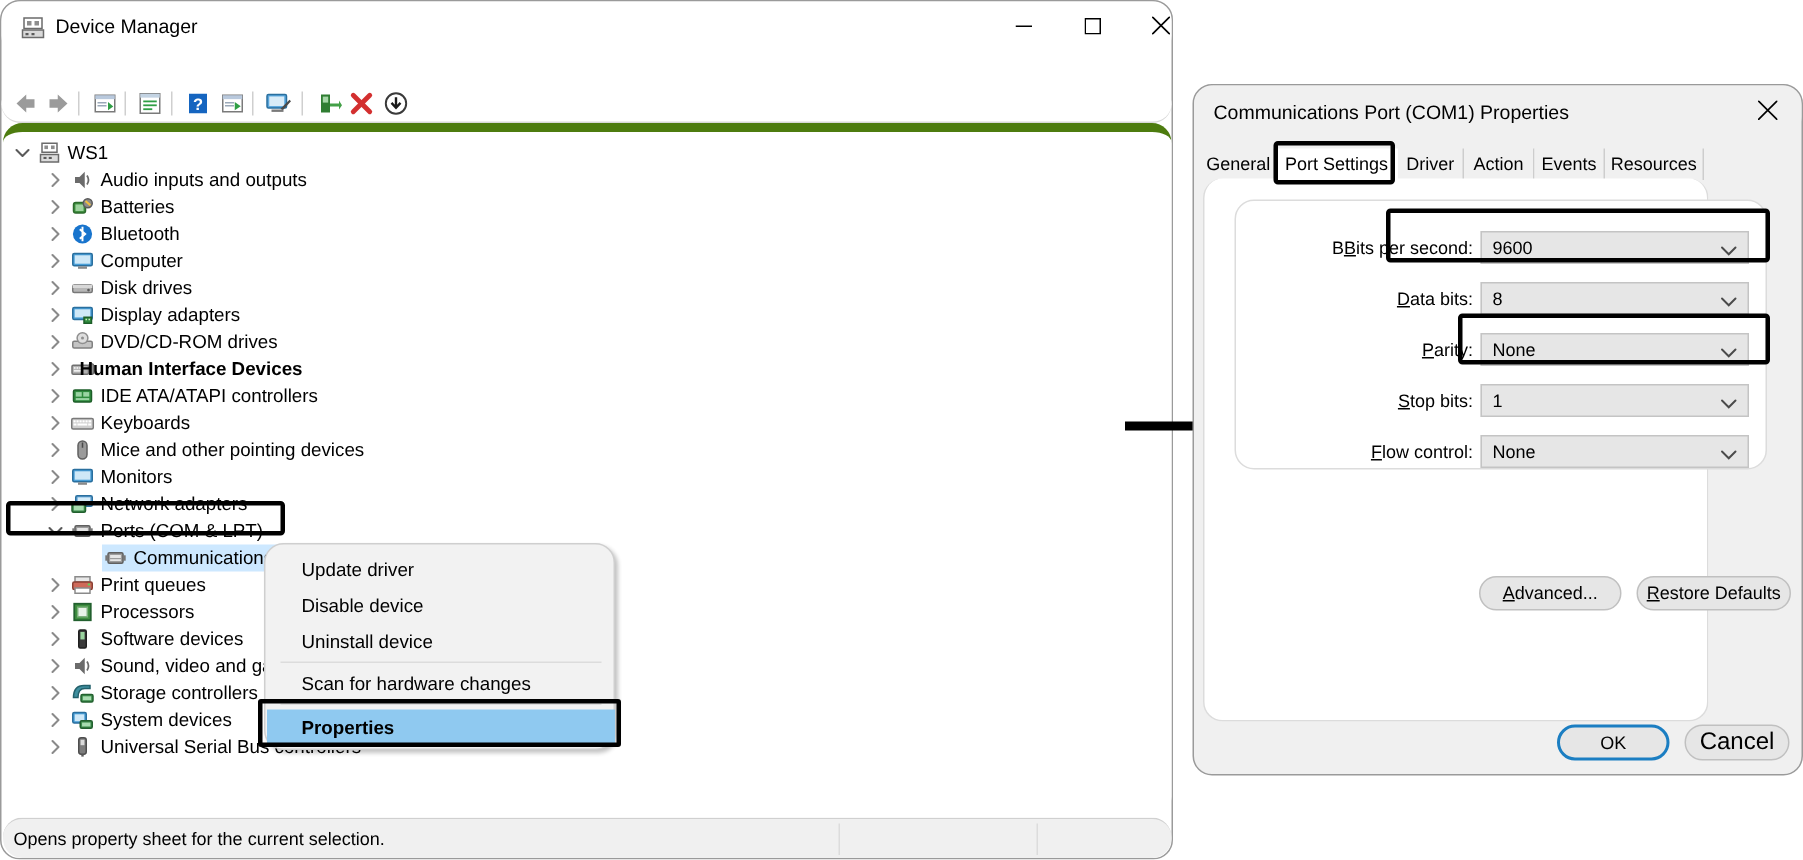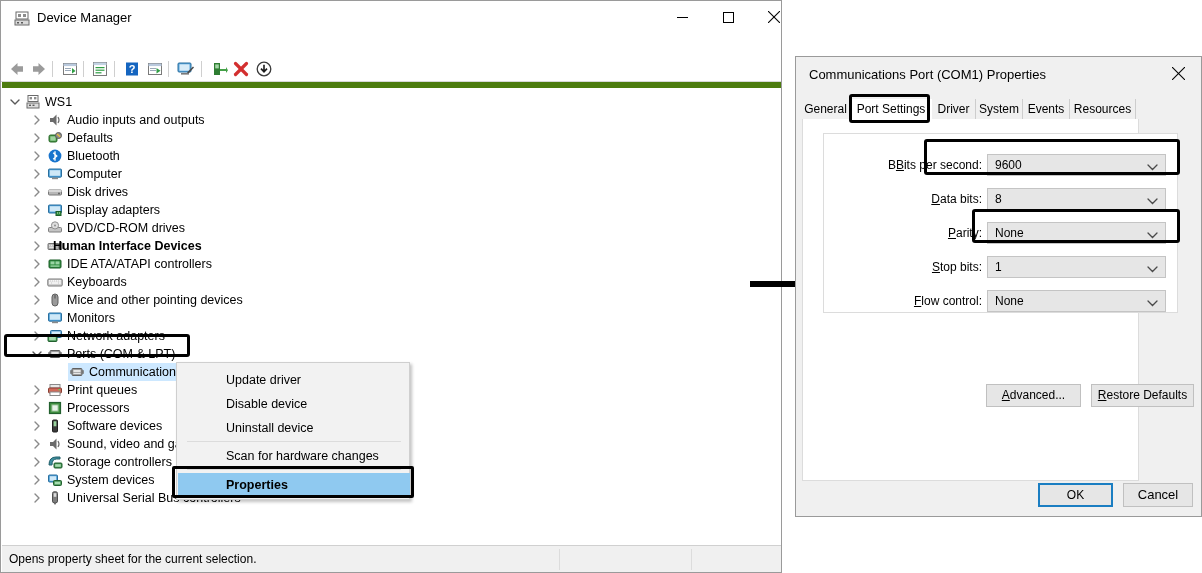--- a/index.html
+++ b/index.html
@@ -1,18 +1,18 @@
 <!DOCTYPE html>
 <html><head>
 <meta charset="utf-8">
 <style>
   html,body{margin:0;padding:0;background:#ffffff;}
   body{width:1202px;height:573px;position:relative;overflow:hidden;
        font-family:"Liberation Sans","DejaVu Sans",sans-serif;font-size:12px;color:#000;}
-  .abs{position:absolute;}
+  .abs{position:absolute;border-radius:13px;}
 
   
   #dm-window{left:0;top:0;width:782px;height:573px;background:#ffffff;
              border:1px solid #9a9a9a;box-sizing:border-box;}
   #dm-titlebar{left:0;top:0;width:100%;height:36px;background:#ffffff;}
   #dm-title-icon{left:12px;top:9px;width:18px;height:18px;}
   #dm-title-text{left:36px;top:9px;font-size:13px;color:#000;white-space:nowrap;}
   .wbtn{top:0;width:46px;height:32px;display:flex;align-items:center;justify-content:center;}
   #btn-min{left:658px;}
   #btn-max{left:704px;}
@@ -40,21 +40,21 @@
   
   #dm-status{left:1px;top:544px;width:779px;height:27px;background:#f0f0f0;
              border-top:1px solid #d0d0d0;box-sizing:border-box;}
   #dm-status-text{left:7px;top:6px;font-size:12px;color:#000;white-space:nowrap;}
   .sb-div{position:absolute;top:3px;width:1px;height:21px;background:#dcdcdc;}
 
   
   #ctxmenu{left:176px;top:362px;width:234px;height:138px;background:#f2f2f2;
            border:1px solid #cfcfcf;box-shadow:2px 2px 3px rgba(0,0,0,.24);box-sizing:border-box;}
   .ctx-item{position:absolute;left:1px;width:232px;height:24px;line-height:24px;
-            font-size:12.5px;padding-left:48px;box-sizing:border-box;color:#000;white-space:nowrap;}
+            font-size:12.5px;padding-left:23px;box-sizing:border-box;color:#000;white-space:nowrap;}
   .ctx-sep{position:absolute;left:10px;width:214px;height:1px;background:#dcdcdc;}
   .ctx-sel{background:#8fc9f0;font-weight:bold;}
   #ctx-hl-box{left:172px;top:466px;width:242px;height:32px;border:3px solid #000;
               box-sizing:border-box;border-radius:2px;}
 
   
   .hl{border:3px solid #000;box-sizing:border-box;border-radius:3px;background:transparent;}
   #hl-ports{left:4px;top:334px;width:186px;height:23px;}
 
   
@@ -88,21 +88,21 @@
   u{text-decoration:underline;}
 
   .dlgbtn{position:absolute;height:23px;line-height:21px;text-align:center;font-size:12px;
           background:#e6e6e6;border:1px solid #c0c0c0;box-sizing:border-box;color:#000;}
   #btn-advanced{left:183px;top:265px;width:95px;}
   #btn-restore{left:288px;top:265px;width:103px;}
 
   #btn-ok{left:1038px;top:483px;width:75px;height:24px;line-height:20px;text-align:center;
           font-size:12px;background:#e6e6e6;border:2px solid #1b7ec2;box-sizing:border-box;}
   #btn-cancel{left:1123px;top:483px;width:70px;height:24px;line-height:22px;text-align:center;
-              font-size:13px;background:#e6e6e6;border:1px solid #c0c0c0;box-sizing:border-box;}
+              font-size:16px;background:#e6e6e6;border:1px solid #c0c0c0;box-sizing:border-box;}
 
   #hl-bps{left:924px;top:139px;width:256px;height:36px;}
   #hl-parity{left:972px;top:209px;width:208px;height:34px;}
 </style>
 </head>
 <body>
 
 <div class="abs" id="dm-window">
 
   <div class="abs" id="dm-titlebar">
@@ -243,21 +243,21 @@
       <div class="tnode" style="top: 41px; width: 779px;">
         <span class="tchev" style="left: 28px;"><svg width="14" height="18" viewBox="0 0 14 18">
             <path d="M5 5 L9 9 L5 13" stroke="#8a8a8a" stroke-width="1.4" fill="none" stroke-linecap="round" stroke-linejoin="round"></path>
           </svg></span>
         <span class="tico" style="left: 45px;"><svg width="16" height="16" viewBox="0 0 16 16">
             <rect x="2" y="5" width="8" height="7" rx="1.5" fill="#3f8f3f" stroke="#2c6b2c"></rect>
             <rect x="3.3" y="6.3" width="5.4" height="4.4" fill="#9ed39e"></rect>
             <circle cx="11.5" cy="5.5" r="3" fill="#8c8c8c" stroke="#5a5a5a"></circle>
             <path d="M10 4 L13.2 6.8" stroke="#f0c040" stroke-width="1.4"></path>
           </svg></span>
-        <span class="tlabel" style="left: 65px;">Defaults</span>
+        <span class="tlabel" style="left: 65px;">Batteries</span>
       </div>
       <div class="tnode" style="top: 59px; width: 779px;">
         <span class="tchev" style="left: 28px;"><svg width="14" height="18" viewBox="0 0 14 18">
             <path d="M5 5 L9 9 L5 13" stroke="#8a8a8a" stroke-width="1.4" fill="none" stroke-linecap="round" stroke-linejoin="round"></path>
           </svg></span>
         <span class="tico" style="left: 45px;"><svg width="16" height="16" viewBox="0 0 16 16">
             <circle cx="8" cy="8" r="6.4" fill="#1874cd"></circle>
             <path d="M6.2 4.8 L9.8 8 L6.2 11.2 M8 3.2 L8 12.8" stroke="#fff" stroke-width="1.3" fill="none"></path>
           </svg></span>
         <span class="tlabel" style="left: 65px;">Bluetooth</span>
@@ -523,21 +523,21 @@
           <line x1="0" y1="0" x2="13" y2="13" stroke="#000" stroke-width="1.1"></line>
           <line x1="13" y1="0" x2="0" y2="13" stroke="#000" stroke-width="1.1"></line>
         </svg>
     </div>
   </div>
 
   <div class="abs" id="tabstrip">
       <div class="tab" style="left: 0px; width: 48px;"><span>General</span></div>
       <div class="tab sel" style="left: 48px; width: 82px;"><span>Port Settings</span></div>
       <div class="tab" style="left: 130px; width: 44px;"><span>Driver</span></div>
-      <div class="tab" style="left: 174px; width: 47px;"><span>System</span></div>
+      <div class="tab" style="left: 174px; width: 47px;"><span>Action</span></div>
       <div class="tab" style="left: 221px; width: 47px;"><span>Events</span></div>
       <div class="tab" style="left: 268px; width: 66px;"><span>Resources</span></div>
     </div>
 
   <div class="abs" id="tabpanel">
     <div class="abs" id="groupbox">
         <div class="frow" style="top: 20px;">
           <span class="flabel">B<u>B</u>its per second:</span>
           <div class="fcombo">
             <span class="val">9600</span>

